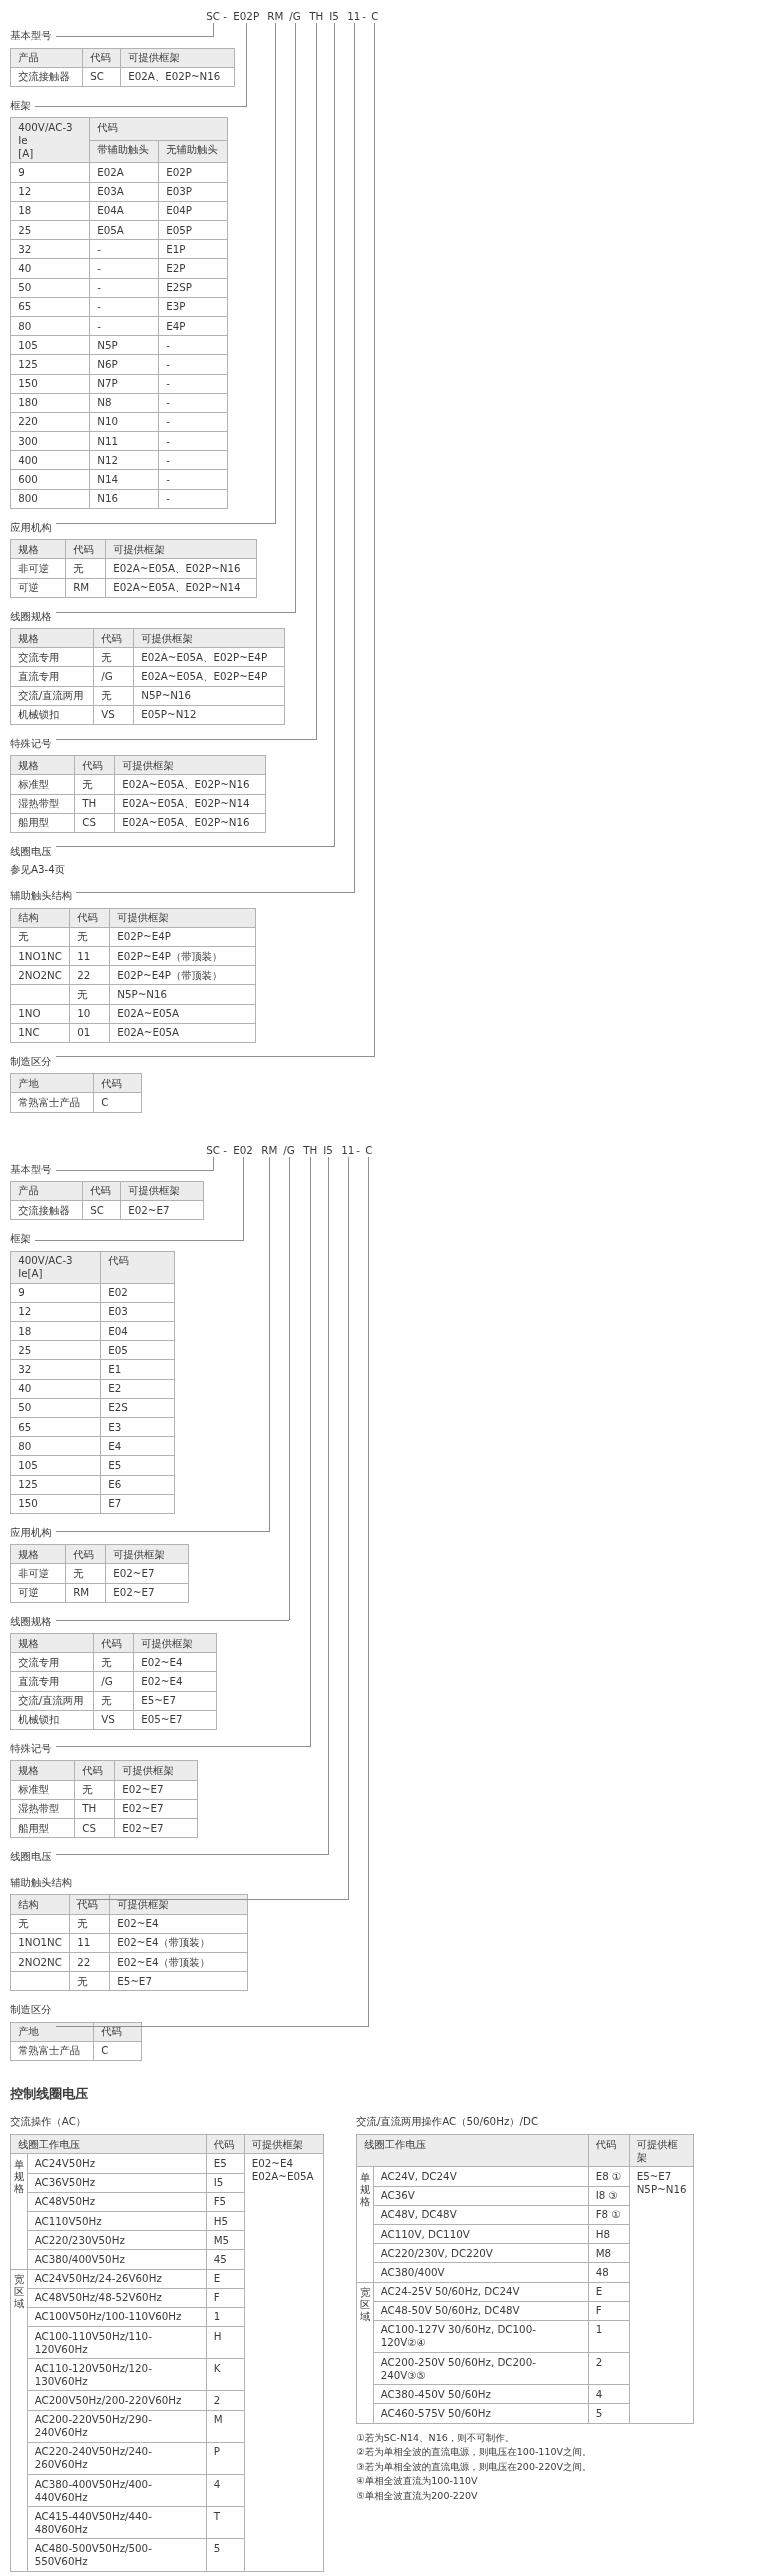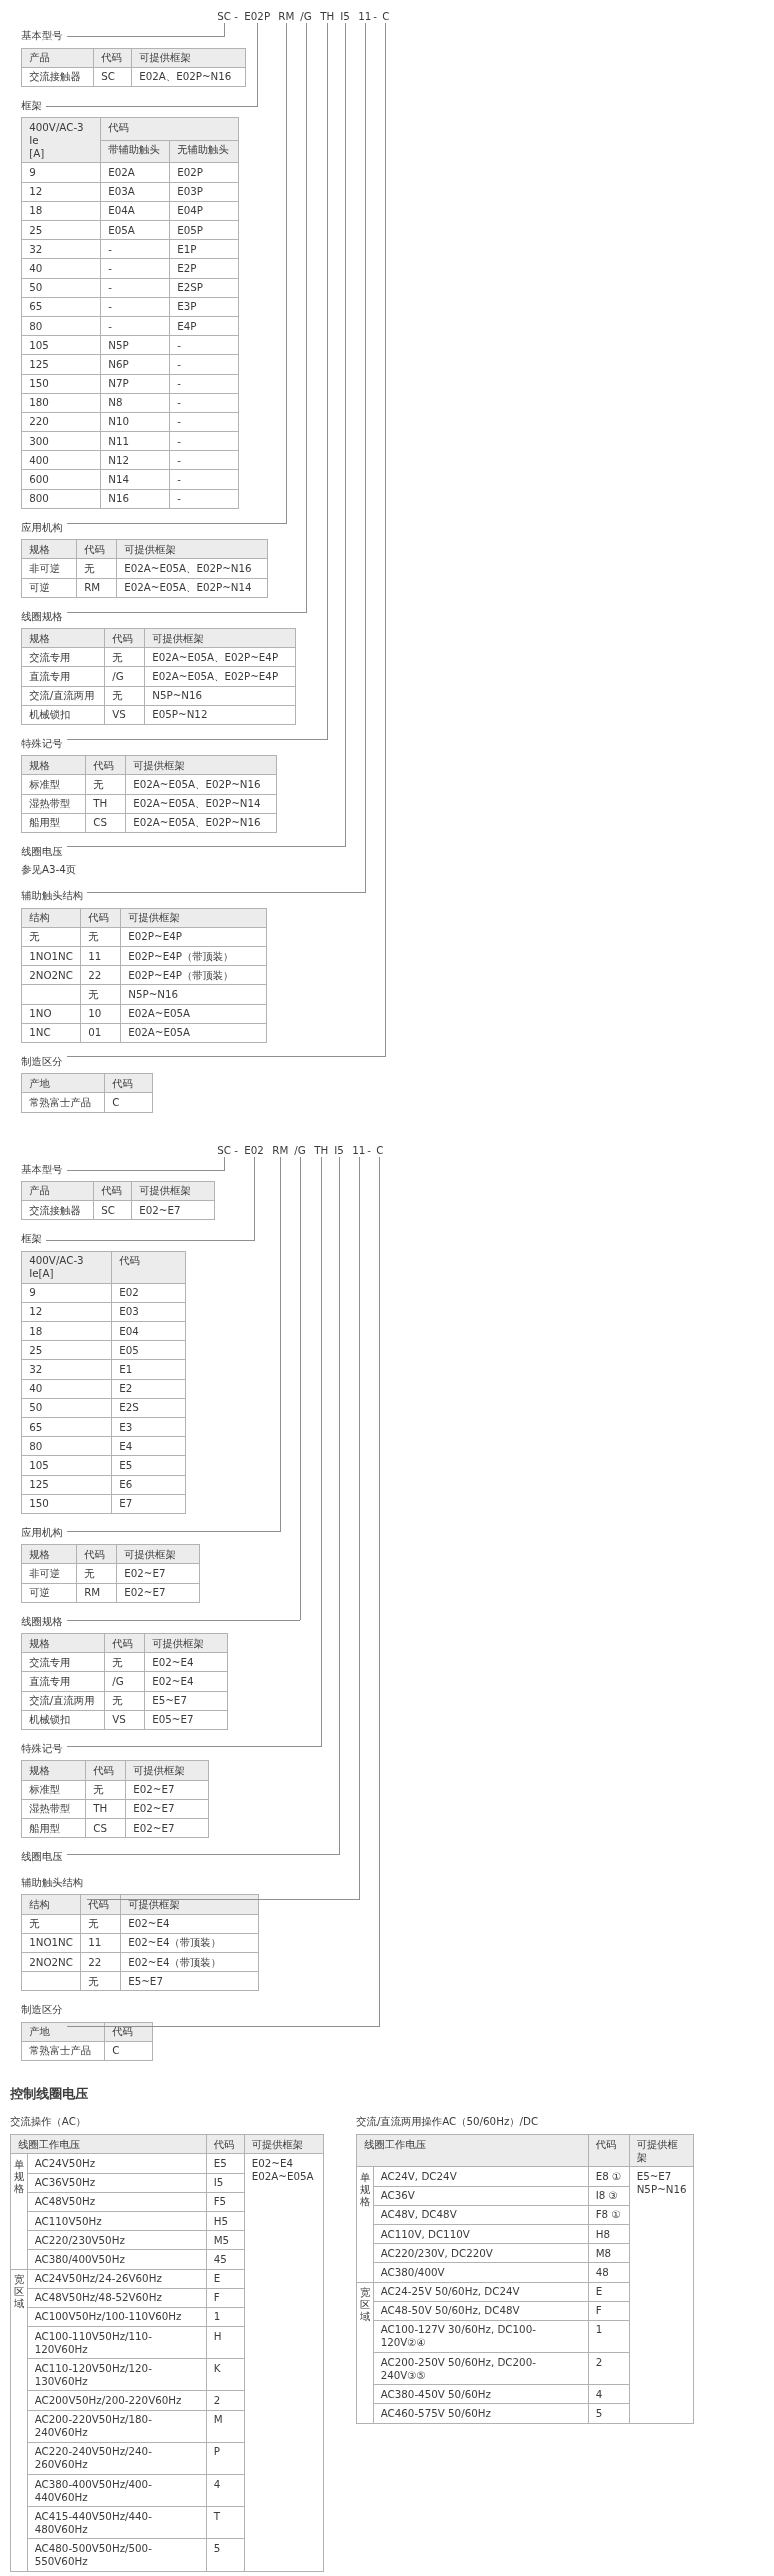--- a/index.html
+++ b/index.html
@@ -1,20 +1,20 @@
 <!DOCTYPE html>
 <html style="font-size:13.8px"><head>
 <meta charset="utf-8">
 <style>
   * { box-sizing: border-box; }
   html,body { margin:0; padding:0; background:#ffffff; }
   body { width:775px; font-family:"DejaVu Sans","Liberation Sans",sans-serif; color:#3b3b3b; }
   .page { position:relative; padding:10.3px 0 34px 10.3px; }
 
-  .diagram { position:relative;margin-left:11px; }
+  .diagram { position:relative; }
   .diagram2 { margin-top:31px; }
 
   .code-row { position:relative; height:19px; font-size:10.3px; }
   .seg { position:absolute; top:0; white-space:nowrap; }
 
   .block { margin:0 0 12px 0; }
   .btitle { display:block; width:fit-content; font-size:10.3px; margin:0 0 4.3px 0;text-align:center; }
   .ref-note { font-size:10.3px; margin-top:2.6px; }
 
   table { border-collapse:collapse; font-size:10.3px; }
@@ -753,21 +753,21 @@
               </tr>
               <tr>
                 <td>AC110-120V50Hz/120-130V60Hz</td>
                 <td>K</td>
               </tr>
               <tr>
                 <td>AC200V50Hz/200-220V60Hz</td>
                 <td>2</td>
               </tr>
               <tr>
-                <td>AC200-220V50Hz/180-240V60Hz</td>
+                <td>AC200-220V50Hz/290-240V60Hz</td>
                 <td>M</td>
               </tr>
               <tr>
                 <td>AC220-240V50Hz/240-260V60Hz</td>
                 <td>P</td>
               </tr>
               <tr>
                 <td>AC380-400V50Hz/400-440V60Hz</td>
                 <td>4</td>
               </tr>
@@ -852,18 +852,25 @@
               <tr>
                 <td>AC380-450V 50/60Hz</td>
                 <td>4</td>
               </tr>
               <tr>
                 <td>AC460-575V 50/60Hz</td>
                 <td>5</td>
               </tr>
             </tbody>
         </table>
+        <div class="notes">
+          <div>①若为SC-N14、N16，则不可制作。</div>
+          <div>②若为单相全波的直流电源，则电压在100-110V之间。</div>
+          <div>③若为单相全波的直流电源，则电压在200-220V之间。</div>
+          <div>④单相全波直流为100-110V</div>
+          <div>⑤单相全波直流为200-220V</div>
+        </div>
       </div>
     </div>
   </section>
 
 </div>
 
 
 </body></html>

